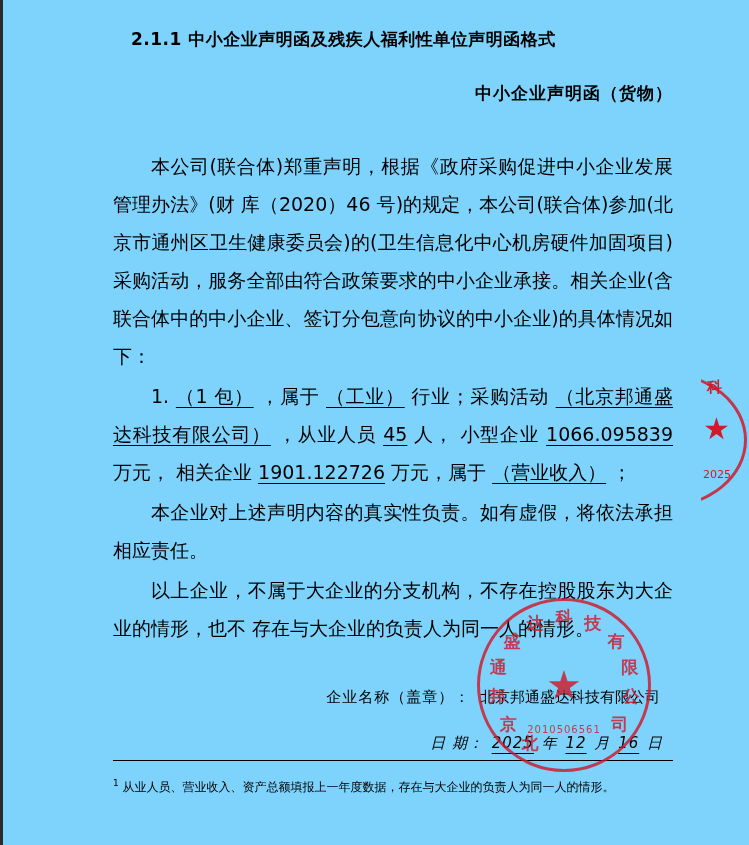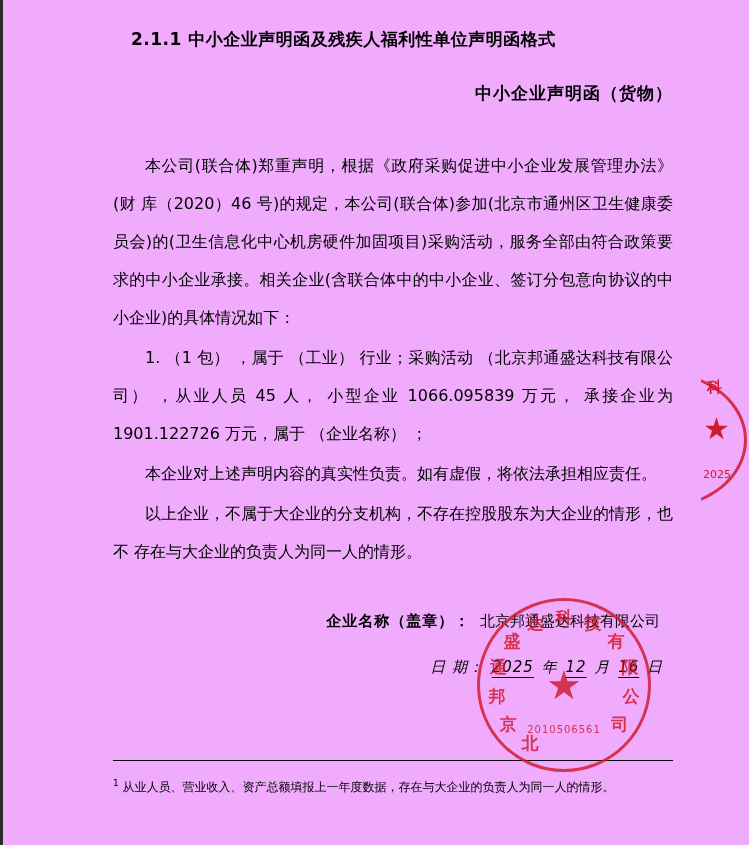--- a/index.html
+++ b/index.html
@@ -13,21 +13,21 @@
     position: relative;
     font-family: "DejaVu Sans", "Liberation Sans", sans-serif;
     color: #000000;
     overflow: hidden;
   }
   .page {
     position: absolute;
     left: 0; top: 0;
     width: 749px;
     height: 845px;
-    background: #f0abfc;
+    background: #7dd3fc;
     box-sizing: border-box;
     border-left: 3px solid #2b2b2b;
   }
   .content {
     position: absolute;
     left: 110px;
     top: 0;
     width: 560px;
   }
   .doc-title {
@@ -40,47 +40,47 @@
   }
   .sub-title {
     text-align: right;
     font-size: 17px;
     font-weight: bold;
     margin-top: 30px;
     letter-spacing: 1px;
   }
   .body-block {
     margin-top: 42px;
-    font-size: 16px;
+    font-size: 19px;
     line-height: 38px;
     text-align: justify;
     text-justify: inter-ideograph;
   }
   .para {
     margin: 0 0 2px 0;
     text-indent: 2em;
   }
   .u {
+    text-decoration: underline;
     text-underline-offset: 4px;
     margin-top: 35px;
   }
   .sign-block {
     margin-top: 30px;
     font-size: 15px;
     line-height: 40px;
     position: relative;
   }
   .sign-row {
     text-align: right;
     padding-right: 8px;
     white-space: nowrap;
   }
   .sign-row .label {
     letter-spacing: 1px;
-    font-weight: bold;
   }
   .sign-val {
     display: inline-block;
     min-width: 190px;
     text-underline-offset: 5px;
     text-align: center;
   }
   .date-row {
     text-align: right;
     padding-right: 10px;
@@ -228,24 +228,24 @@
         <span>，属于</span>
         <span class="u">（工业）</span>
         <span>行业；采购活动</span>
         <span class="u">（北京邦通盛达科技有限公司）</span>
         <span>，从业人员</span>
         <span class="u">45</span>
         <span>人，</span>
         <span>小型企业</span>
         <span class="u">1066.095839</span>
         <span>万元，</span>
-        <span>承接企业为</span>
+        <span>相关企业</span>
         <span class="u">1901.122726</span>
         <span>万元，属于</span>
-        <span class="u">（企业名称）</span>
+        <span class="u">（营业收入）</span>
         <span>；</span>
       </p>
 
       <p class="para">本企业对上述声明内容的真实性负责。如有虚假，将依法承担相应责任。</p>
 
       <p class="para">以上企业，不属于大企业的分支机构，不存在控股股东为大企业的情形，也不 存在与大企业的负责人为同一人的情形。</p>
     </div>
 
     <div class="sign-block">
       <div class="sign-row">

